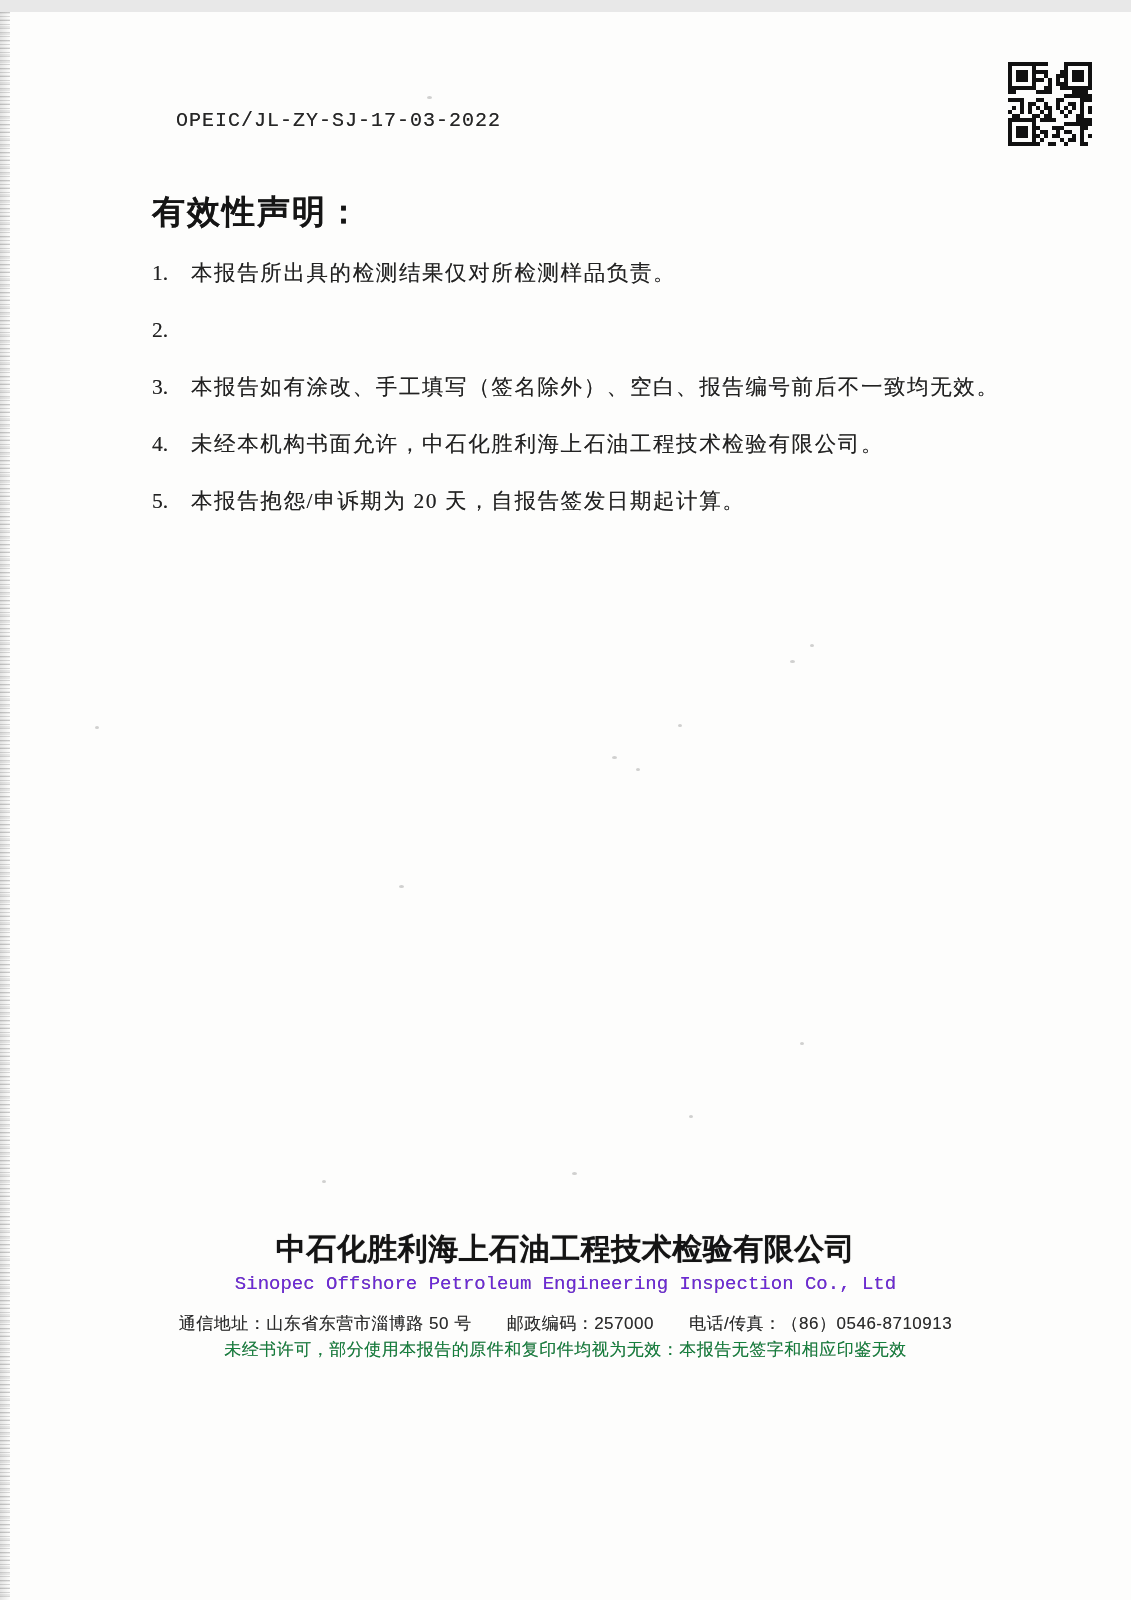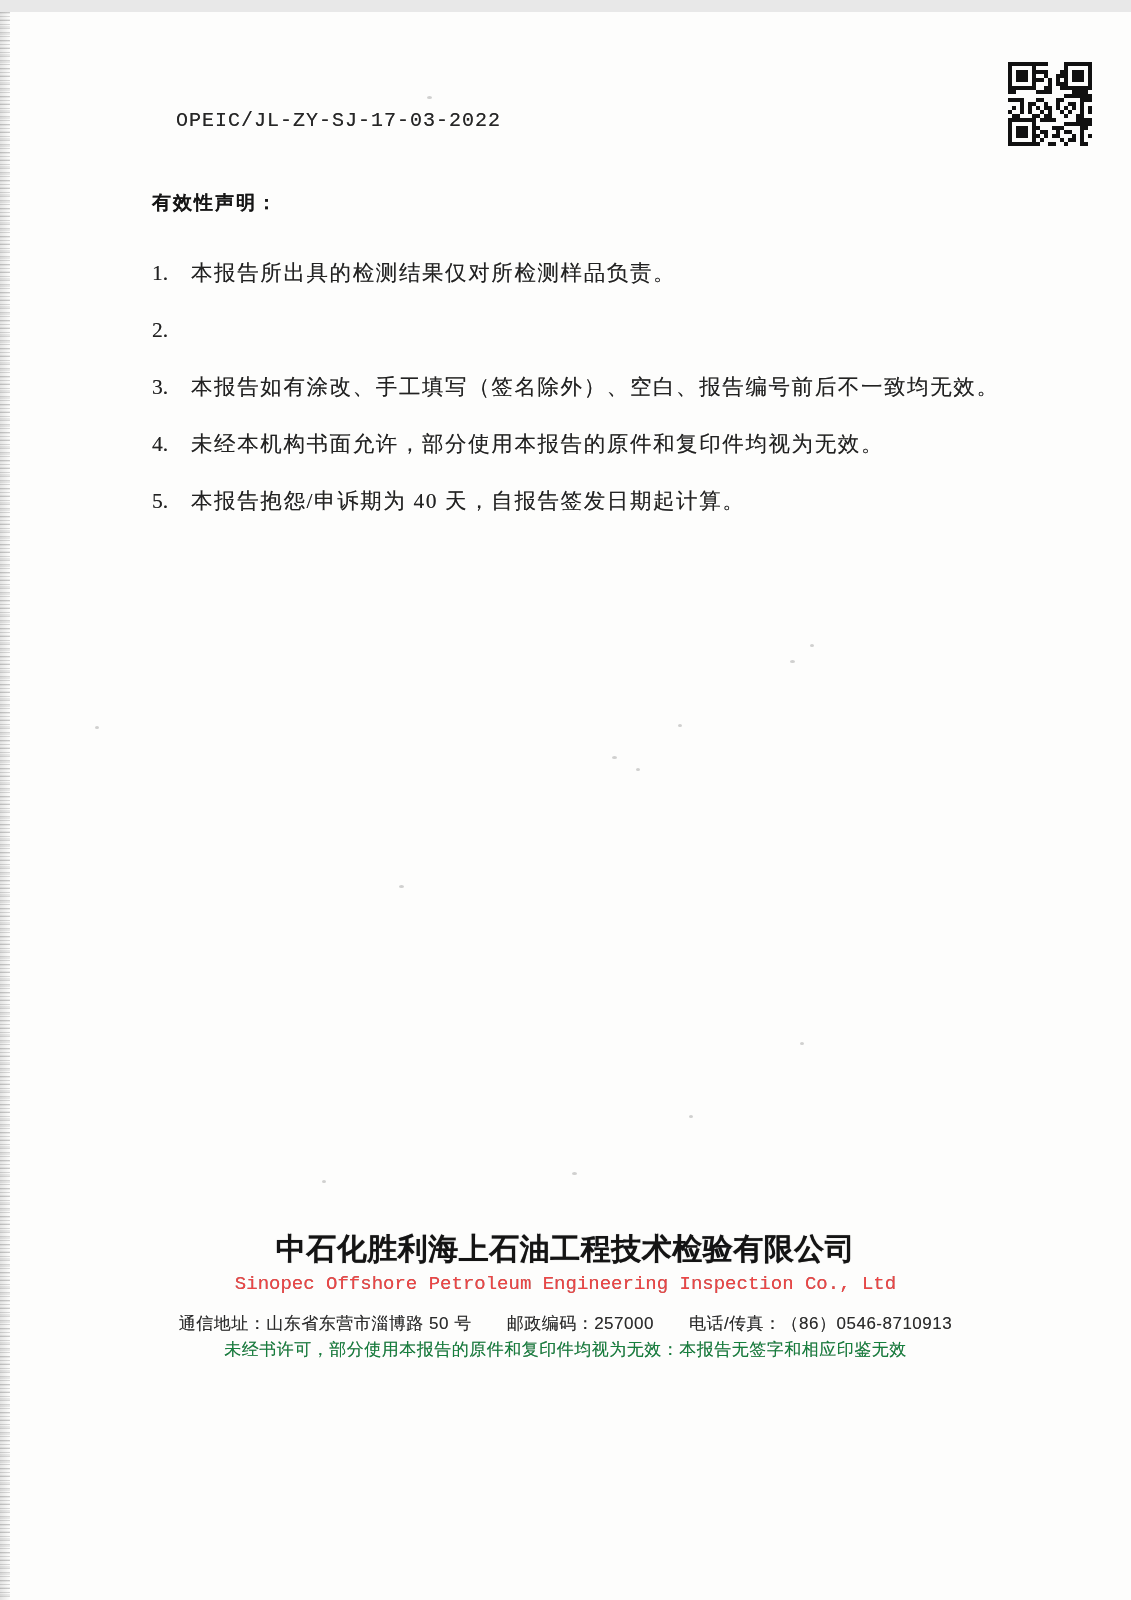--- a/index.html
+++ b/index.html
@@ -21,21 +21,21 @@
     position:absolute;left:176px;top:97px;
     font-family:"Liberation Mono","DejaVu Sans Mono",monospace;
     font-size:20px;letter-spacing:1px;color:#262626;
     text-shadow:0 0 .6px rgba(0,0,0,.55);
   }
   .qr{position:absolute;left:1008px;top:50px;width:84px;height:84px;}
   .qr svg{width:84px;height:84px;display:block;}
   .heading{
     position:absolute;left:152px;top:178px;
     font-family:"Liberation Sans","DejaVu Sans",sans-serif;
-    font-size:19px;font-weight:bold;letter-spacing:2px;color:#151515;
+    font-size:33px;font-weight:bold;letter-spacing:2px;color:#151515;
     text-shadow:0 0 .5px rgba(0,0,0,.6);
   }
   .statements{
     position:absolute;left:152px;top:250px;width:860px;
     list-style:none;margin:0;padding:0;
   }
   .statements li{
     display:flex;align-items:flex-start;
     margin-bottom:34px;
     font-size:21.5px;line-height:23px;color:#222;
@@ -46,21 +46,21 @@
   .footer-block{
     position:absolute;left:0;top:1217px;width:1131px;text-align:center;
   }
   .company-cn{
     font-family:"Liberation Sans","DejaVu Sans",sans-serif;
     font-size:30px;font-weight:bold;letter-spacing:.5px;color:#141414;
     line-height:40px;text-shadow:0 0 .7px rgba(0,0,0,.6);
   }
   .company-en{
     font-family:"Liberation Mono","DejaVu Sans Mono",monospace;
-    font-size:19px;letter-spacing:0;color:#ef4444;line-height:30px;
+    font-size:19px;letter-spacing:0;color:#6d28d9;line-height:30px;
     text-shadow:0 0 .5px rgba(0,0,0,.5);
   }
   .addr-line{
     margin-top:12px;
     font-family:"Liberation Sans","DejaVu Sans",sans-serif;
     font-size:17px;color:#2b2b2b;line-height:26px;letter-spacing:.5px;
     text-shadow:0 0 .4px rgba(0,0,0,.4);
   }
   .notice-line{
     font-family:"Liberation Sans","DejaVu Sans",sans-serif;
@@ -321,25 +321,25 @@
     </li>
     <li>
       <span class="num">2.</span>
     </li>
     <li>
       <span class="num">3.</span>
       <span class="txt">本报告如有涂改、手工填写（签名除外）、空白、报告编号前后不一致均无效。</span>
     </li>
     <li>
       <span class="num">4.</span>
-      <span class="txt">未经本机构书面允许，部分使用本报告的原件和复印件均视为无效。</span>
+      <span class="txt">未经本机构书面允许，中石化胜利海上石油工程技术检验有限公司。</span>
     </li>
     <li>
       <span class="num">5.</span>
-      <span class="txt">本报告抱怨/申诉期为 40 天，自报告签发日期起计算。</span>
+      <span class="txt">本报告抱怨/申诉期为 20 天，自报告签发日期起计算。</span>
     </li>
   </ol>
 
   <div class="footer-block">
     <div class="company-cn">中石化胜利海上石油工程技术检验有限公司</div>
     <div class="company-en">Sinopec Offshore Petroleum Engineering Inspection Co., Ltd</div>
     <div class="addr-line">通信地址：山东省东营市淄博路 50 号　　邮政编码：257000　　电话/传真：（86）0546-8710913</div>
     <div class="notice-line">未经书许可，部分使用本报告的原件和复印件均视为无效：本报告无签字和相应印鉴无效</div>
   </div>
 

